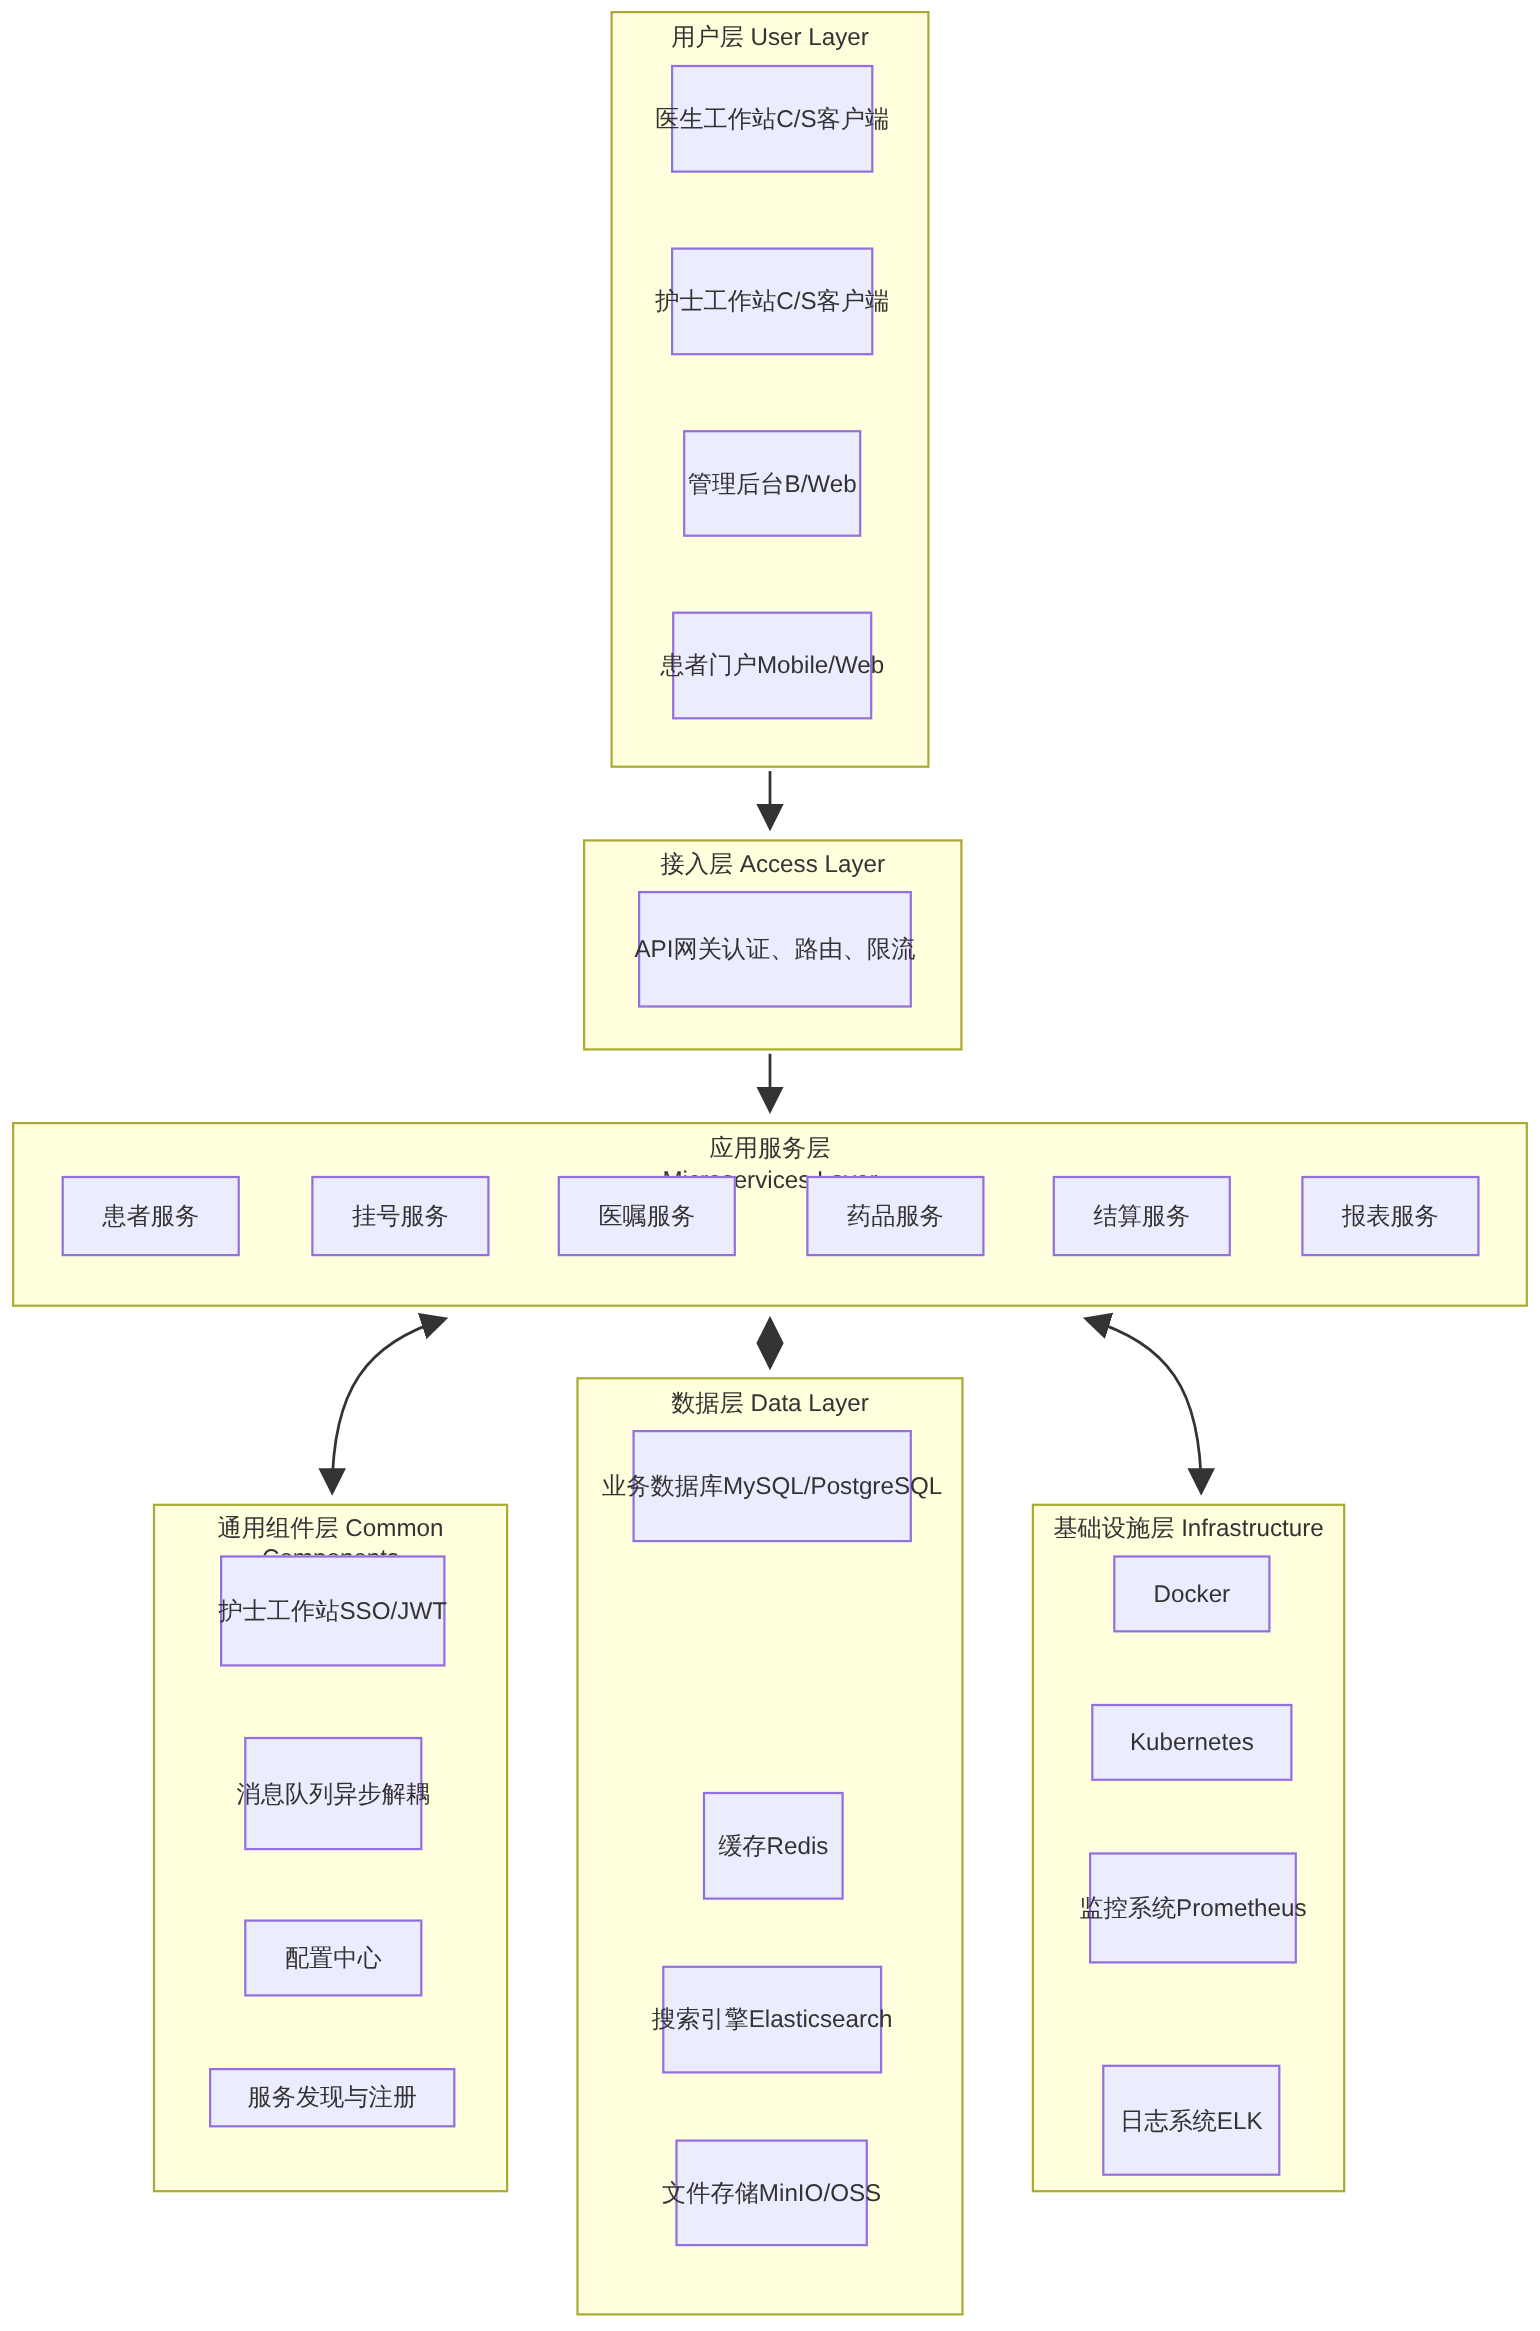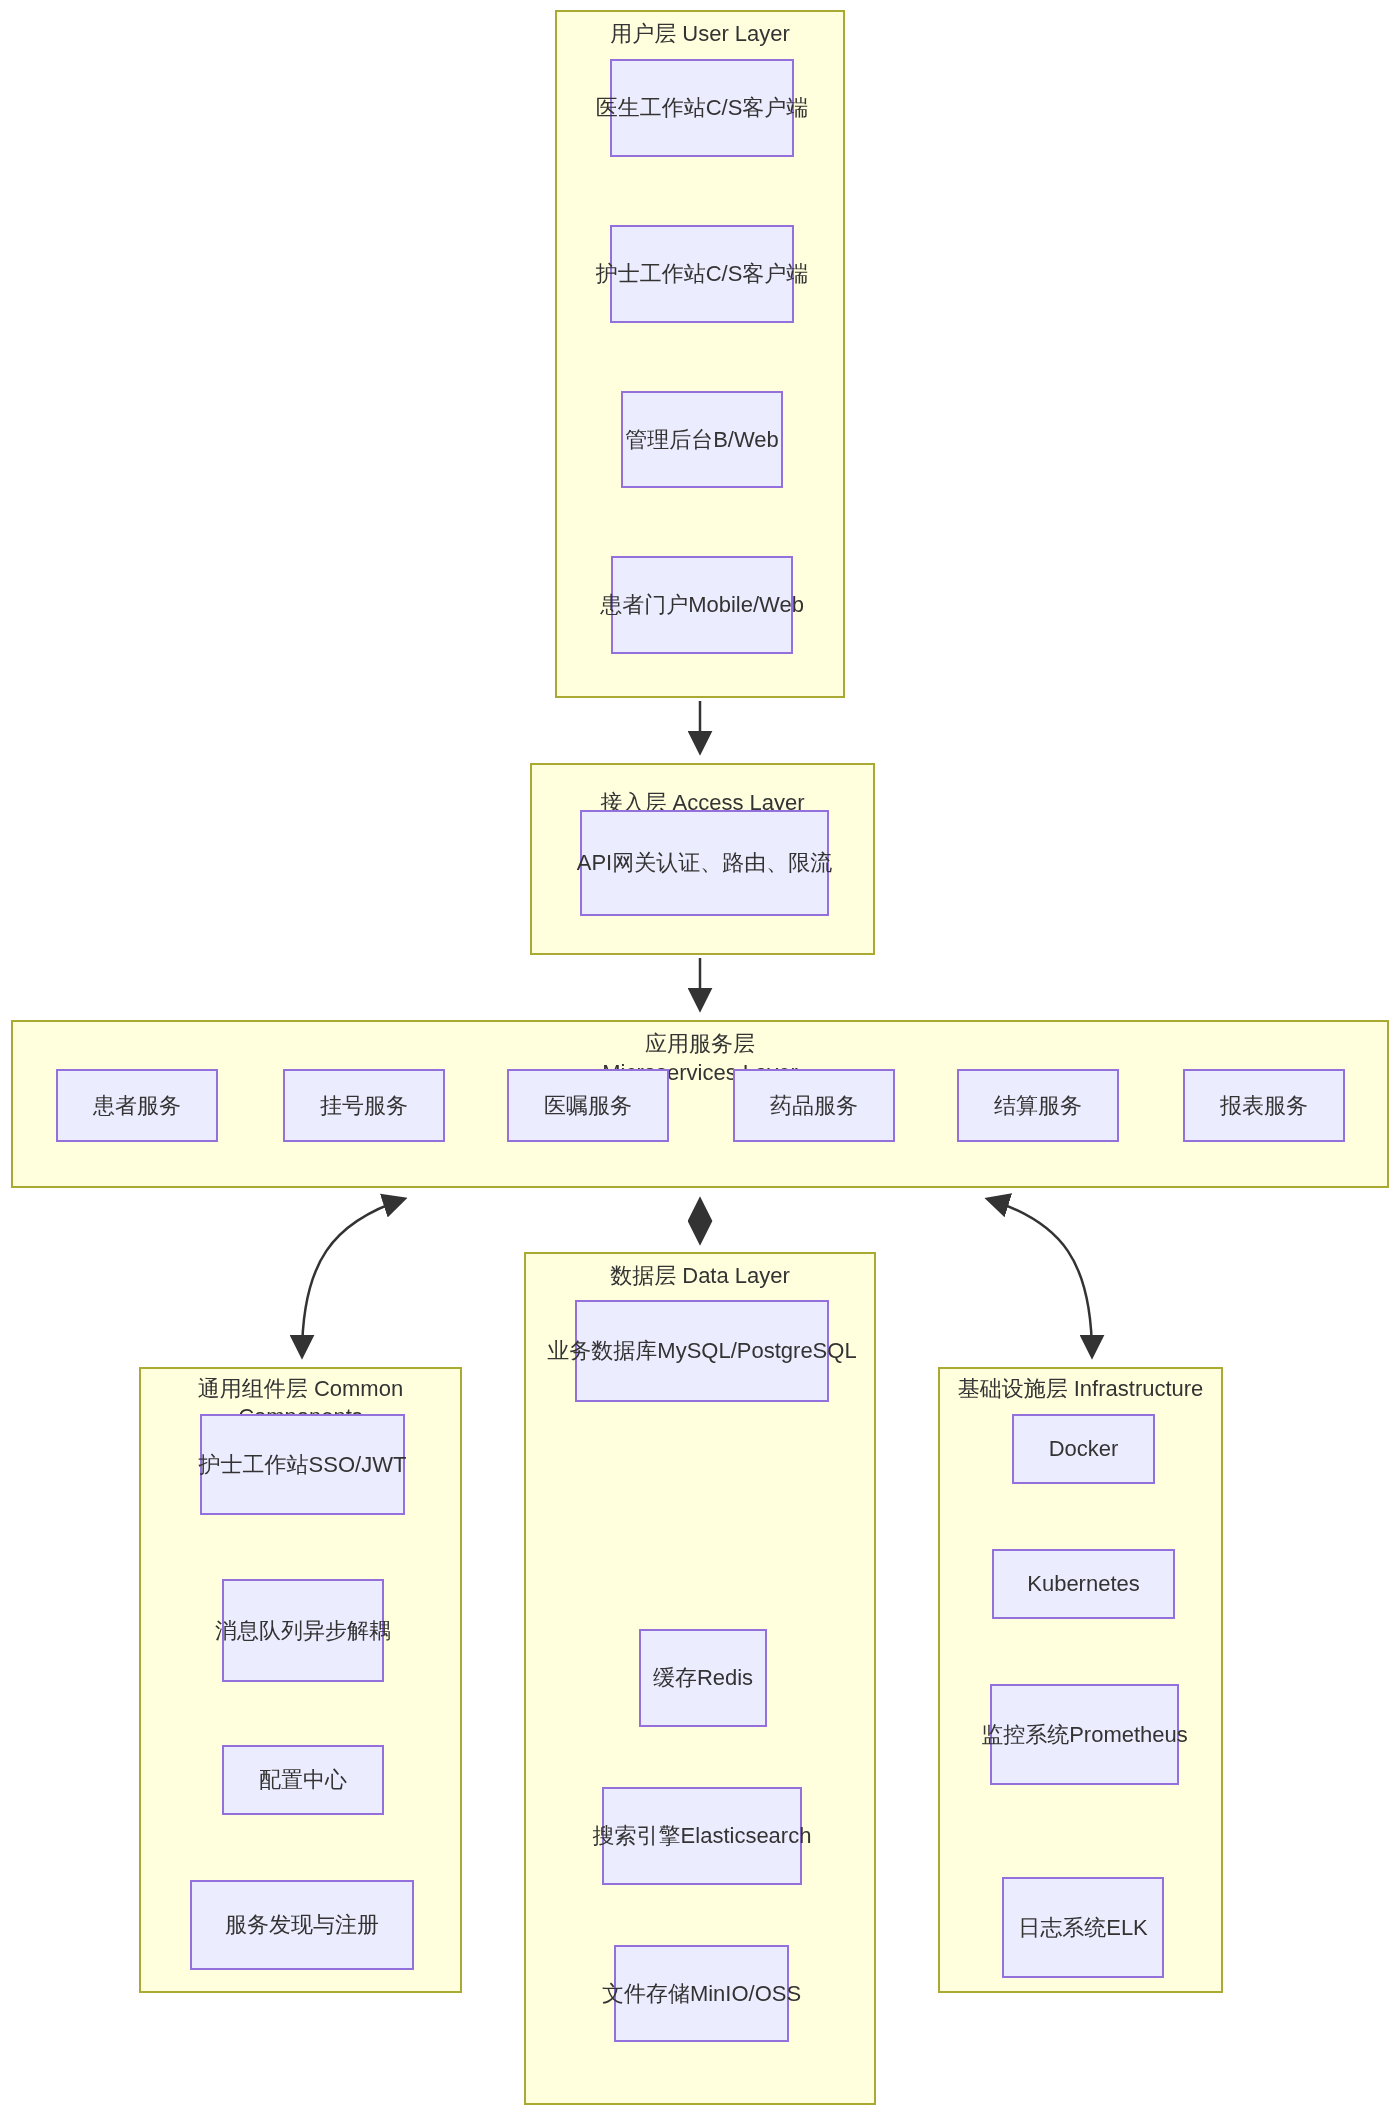--- a/index.html
+++ b/index.html
@@ -71,21 +71,21 @@
       <span class="line">管理后台</span>
       <span class="line">B/Web</span>
     </div>
     <div class="node" style="left:54px; top:544px; width:182px; height:98px;">
       <span class="line">患者门户</span>
       <span class="line">Mobile/Web</span>
     </div>
   </div>
 
   <div class="layer" style="left:530px; top:763px; width:345px; height:192px;">
-    <div class="layer-title" style="top:24px;">接入层 Access Layer</div>
+    <div class="layer-title" style="top:7px;">接入层 Access Layer</div>
     <div class="node" style="left:48px; top:45px; width:249px; height:106px;">
       <span class="line">API网关</span>
       <span class="line">认证、路由、限流</span>
     </div>
   </div>
 
   <div class="layer" style="left:11px; top:1020px; width:1378px; height:168px;">
     <div class="layer-title" style="top:8px;">应用服务层</div>
     <div class="layer-title" style="top:37px;">Microservices Layer</div>
     <div class="node" style="left:43px; top:47px; width:162px; height:73px;">
@@ -135,21 +135,21 @@
       <span class="line">护士工作站</span>
       <span class="line">SSO/JWT</span>
     </div>
     <div class="node" style="left:81px; top:210px; width:162px; height:103px;">
       <span class="line">消息队列</span>
       <span class="line">异步解耦</span>
     </div>
     <div class="node" style="left:81px; top:376px; width:162px; height:70px;">
       <span class="line">配置中心</span>
     </div>
-    <div class="node" style="left:49px; top:511px; width:224px; height:90px;text-align:center;">
+    <div class="node" style="left:49px; top:511px; width:224px; height:54px;text-align:center;">
       <span class="line">服务发现与注册</span>
     </div>
   </div>
 
   <div class="layer" style="left:938px; top:1367px; width:285px; height:626px;">
     <div class="layer-title" style="top:6px;">基础设施层 Infrastructure</div>
     <div class="node" style="left:72px; top:45px; width:143px; height:70px;">
       <span class="line">Docker</span>
     </div>
     <div class="node" style="left:52px; top:180px; width:183px; height:70px;">

